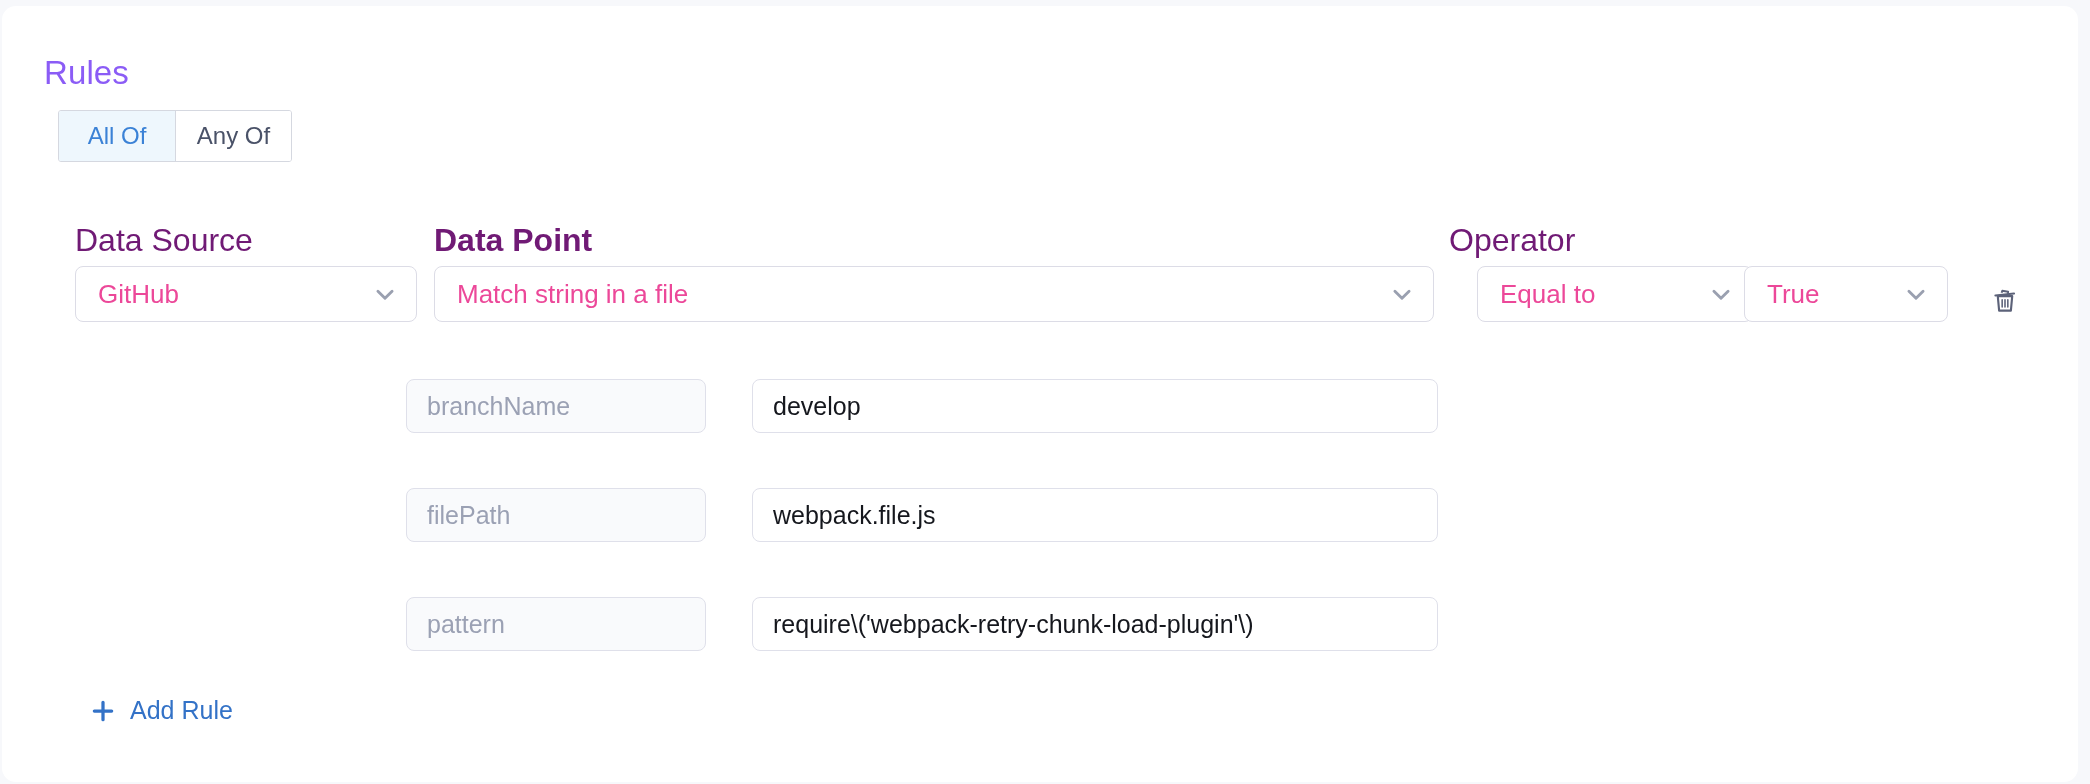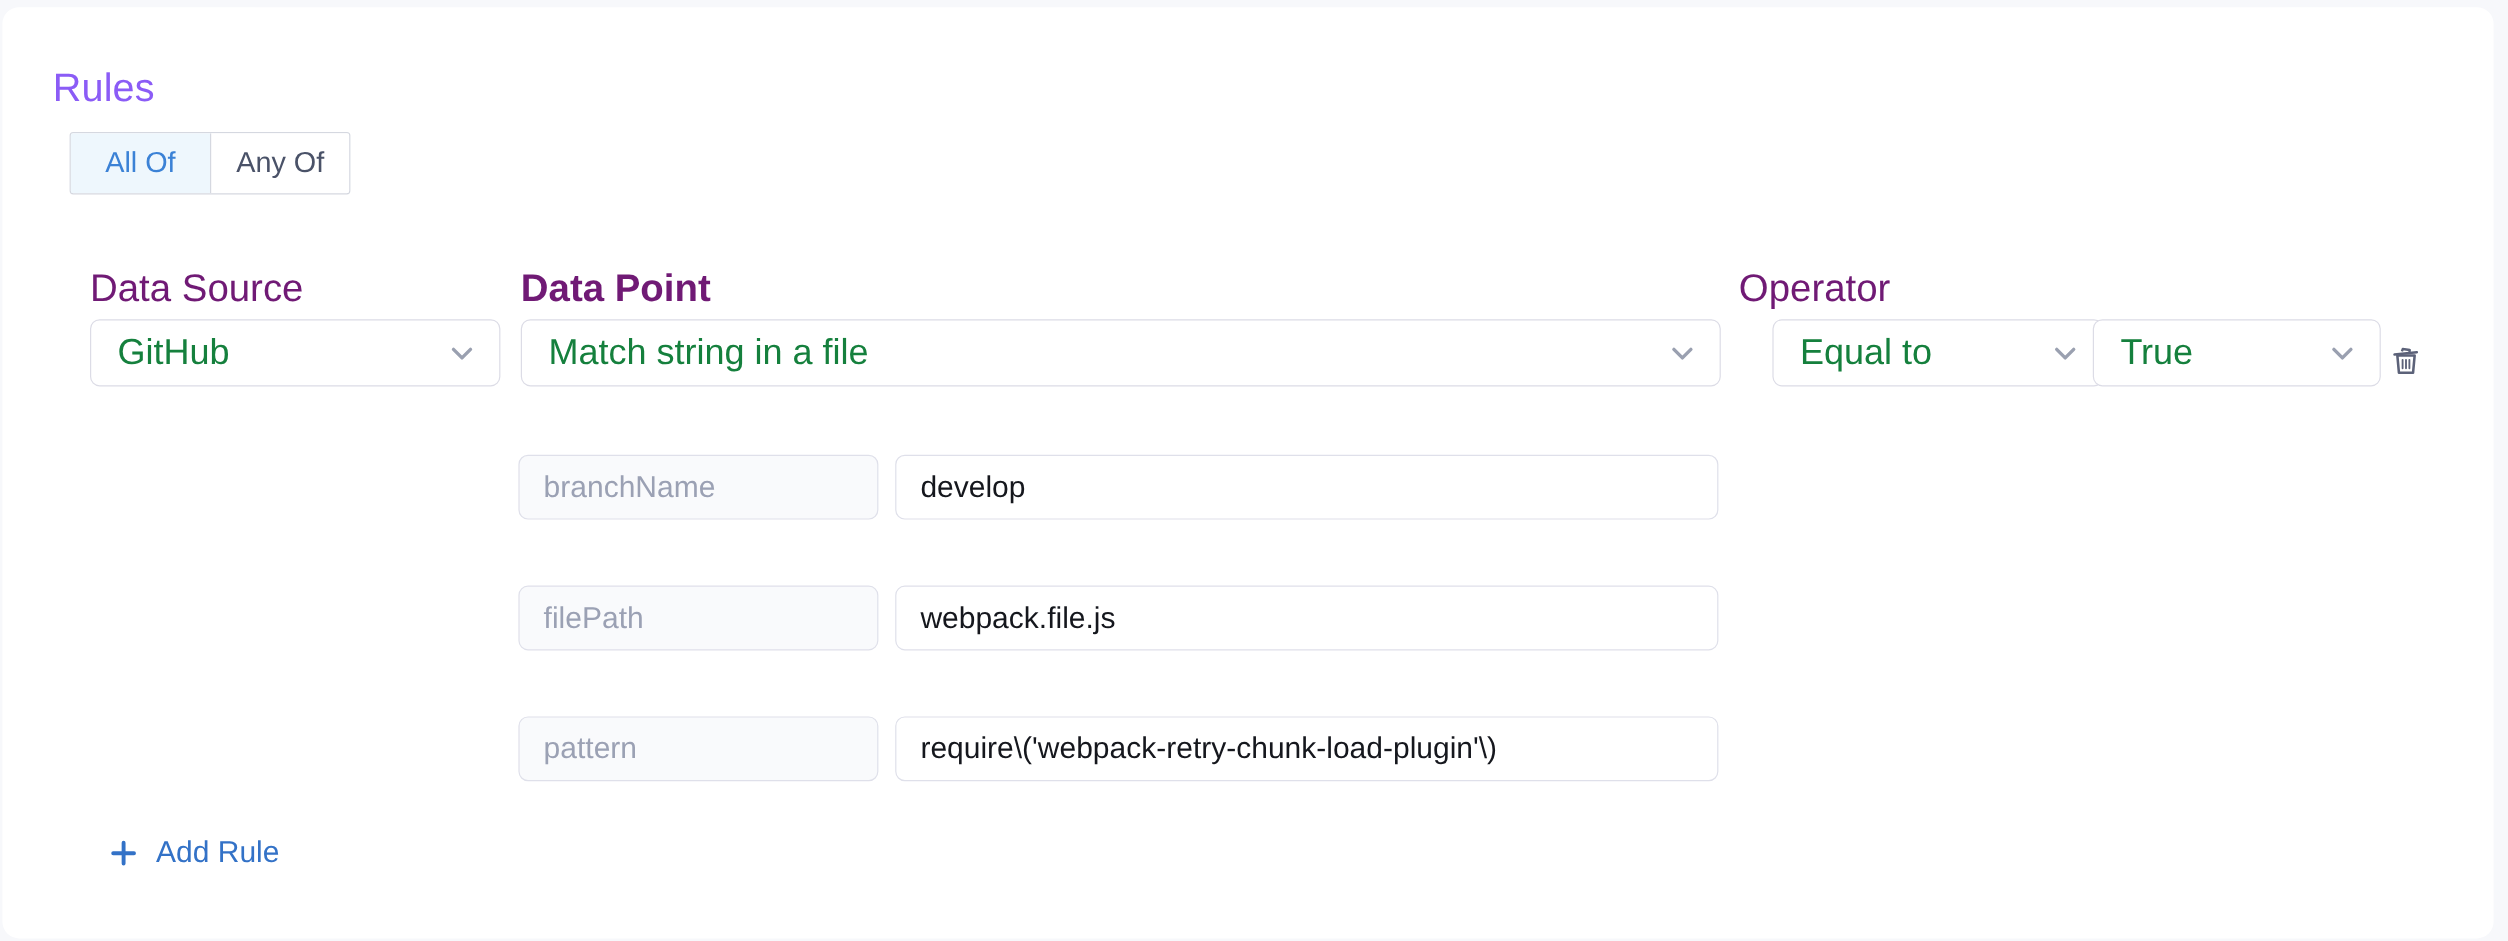--- a/index.html
+++ b/index.html
@@ -75,56 +75,56 @@
     position: absolute;
     height: 56px;
     background: #ffffff;
     border: 1px solid #dcdce6;
     border-radius: 8px;
     display: flex;
     align-items: center;
     cursor: pointer;
   }
   .select .sel-value {
-    font-size: 30px;
-    color: #15803d;
+    font-size: 26px;
+    color: #ec4899;
     padding-left: 22px;
     flex: 1;
     white-space: nowrap;
     overflow: hidden;
     text-overflow: ellipsis;
   }
   .chev {
     width: 34px; height: 34px;
     margin-right: 14px;
     flex: 0 0 auto;
     display: block;
   }
 
   #sel-datasource { left: 73px; top: 260px; width: 342px; }
   #sel-datapoint  { left: 432px; top: 260px; width: 1000px; }
   #sel-operator   { left: 1475px; top: 260px; width: 276px; }
-  #sel-value      { left: 1742px; top: 260px; width: 240px; }
+  #sel-value      { left: 1742px; top: 260px; width: 204px; }
 
   
   #delete-rule {
     position: absolute;
     left: 1980px; top: 272px;
     width: 46px; height: 46px;
     background: transparent;
     border: none;
     padding: 0;
     cursor: pointer;
     display: flex;
     align-items: center;
     justify-content: center;
   }
 
   
-  .param-row { position: absolute; left: 430px; display: flex; }
+  .param-row { position: absolute; left: 404px; display: flex; gap: 32px; }
   #param-row-0 { top: 373px; }
   #param-row-1 { top: 482px; }
   #param-row-2 { top: 591px; }
 
   .param-key {
     width: 300px; height: 54px;
     background: #f9fafc;
     border: 1px solid #dfe0ea;
     border-radius: 8px;
     display: flex;

